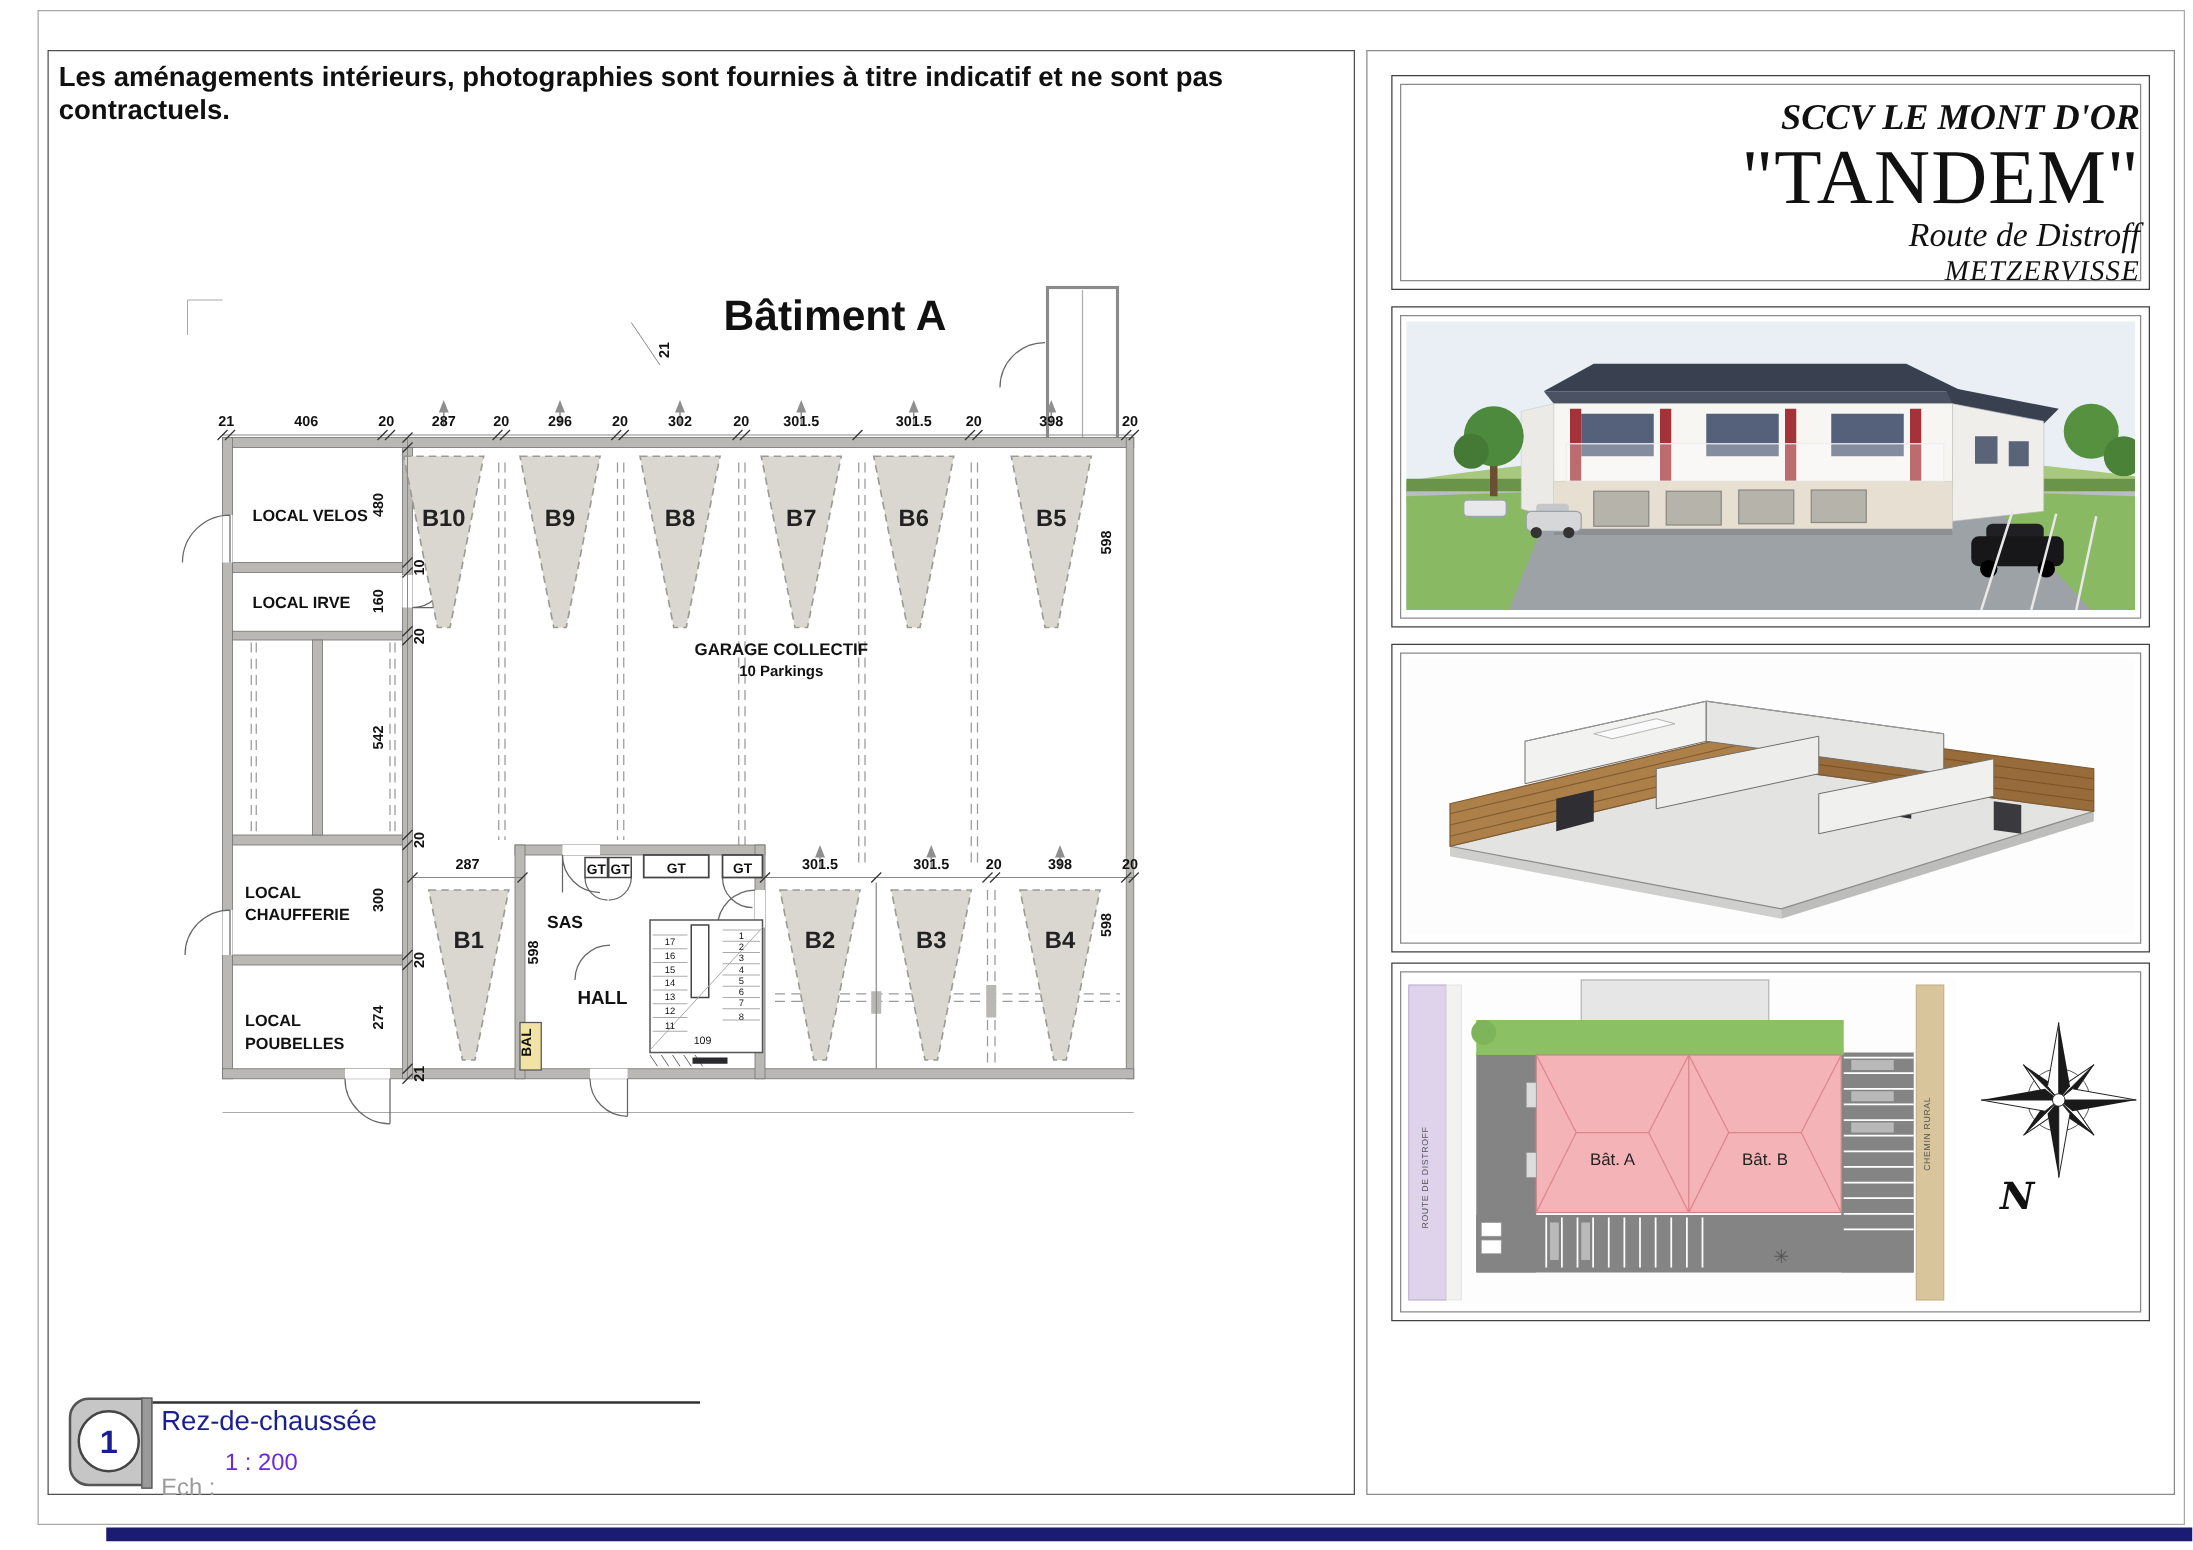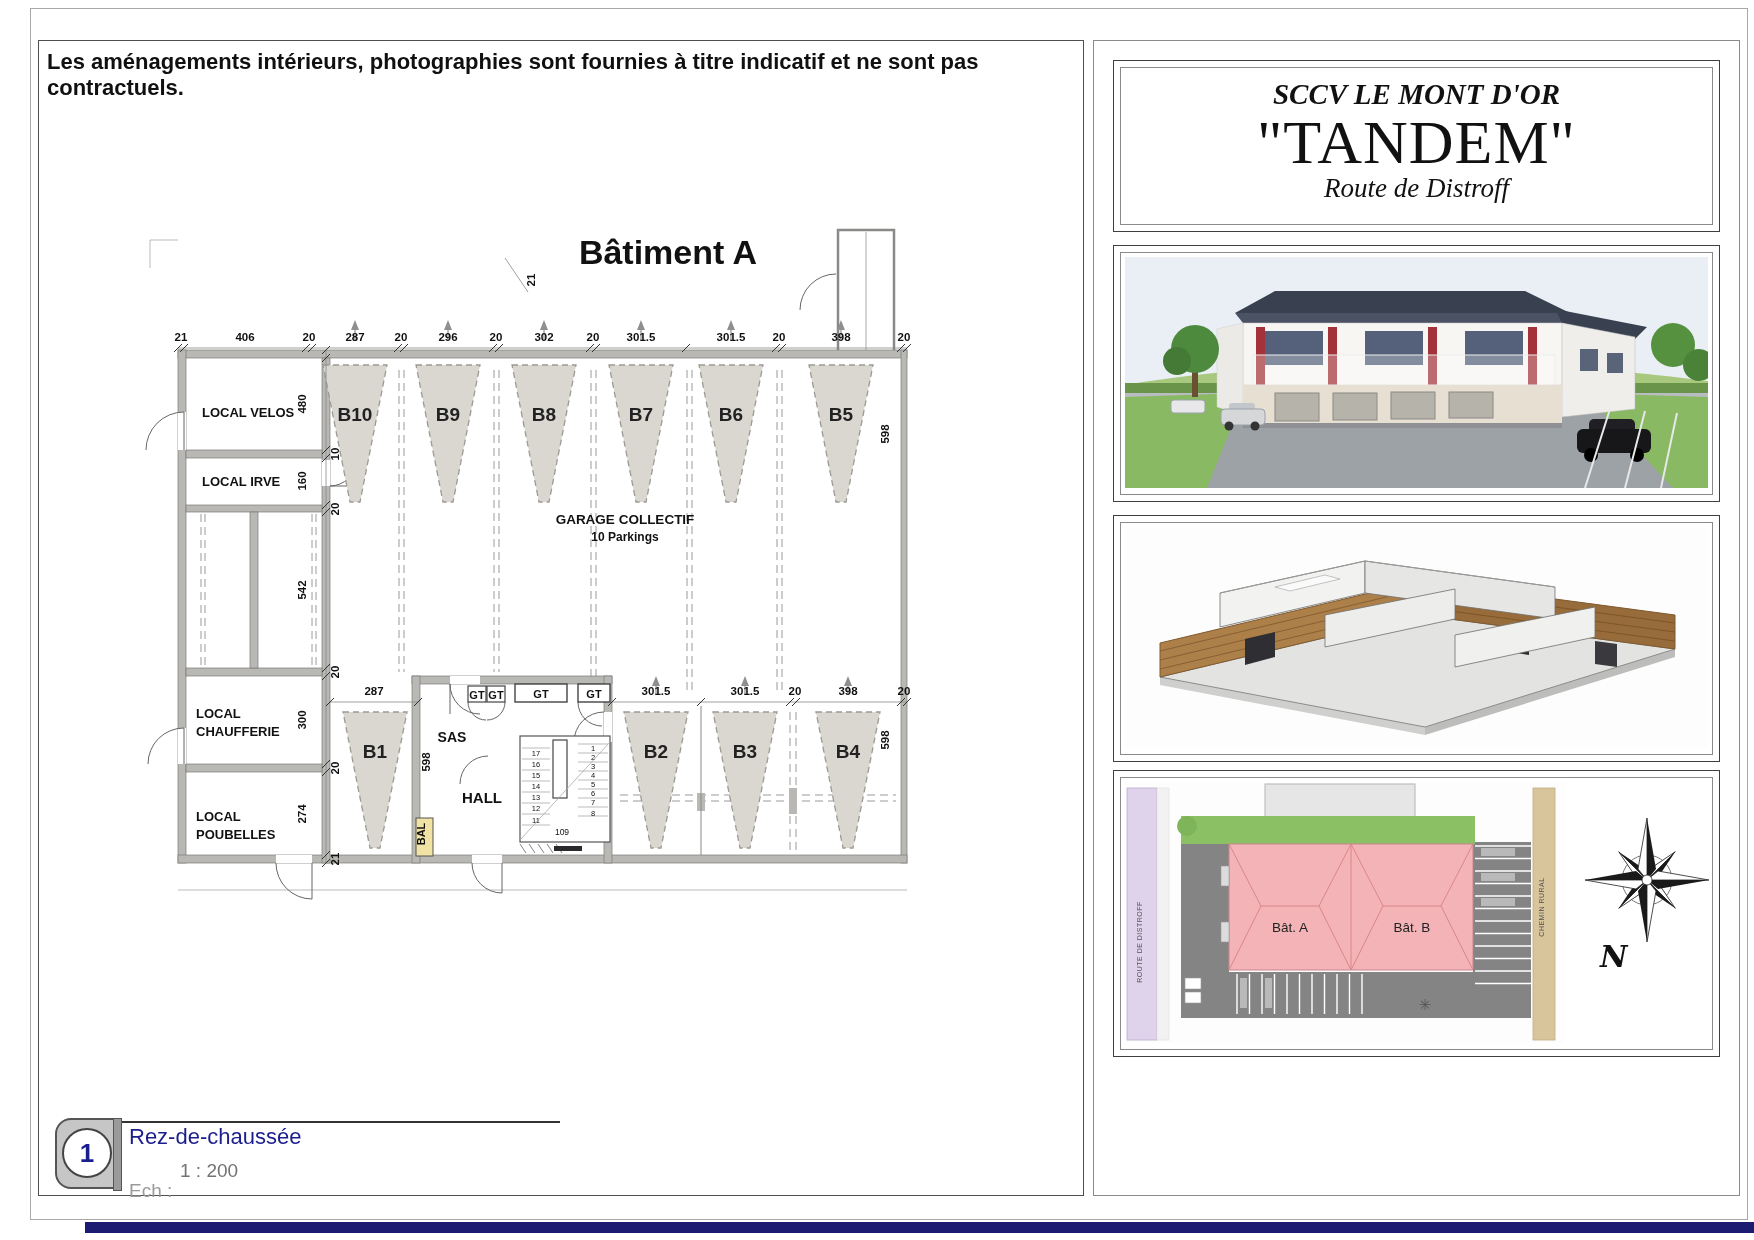--- a/index.html
+++ b/index.html
@@ -9,21 +9,21 @@
   .panel{border:1.5px solid #4f4f4f;background:#fff;}
   .rframe{border:1px solid #3f3f3f;background:#fff;}
   .rframe-inner{position:absolute;left:6px;top:6px;right:6px;bottom:6px;border:1px solid #8a8a8a;}
   .disclaimer{font-size:22px;font-weight:bold;color:#101010;}
   .tb-company{font-family:"Liberation Serif",serif;font-style:italic;font-weight:bold;font-size:29px;color:#111;}
   .tb-project{font-family:"Liberation Serif",serif;font-size:62px;color:#111;letter-spacing:1px;}
   .tb-street{font-family:"Liberation Serif",serif;font-style:italic;font-size:27px;color:#111;}
   .tb-city{font-family:"Liberation Serif",serif;font-style:italic;font-size:23px;color:#111;letter-spacing:1px;}
   .footer-floor{font-size:22px;color:#1b1f8e;}
   .footer-scale-label{font-size:19px;color:#9a9a9a;}
-  .footer-scale-value{font-size:19px;color:#737373;}
+  .footer-scale-value{font-size:19px;color:#6d28d9;}
   .navy-bar{background:#1b1b72;}
   
   .wall{fill:#b9b8b4;stroke:#7a7a78;stroke-width:.7;}
   .whitefill{fill:#ffffff;stroke:none;}
   .dim{font-family:"Liberation Sans",sans-serif;font-size:11.5px;font-weight:bold;fill:#111;text-anchor:middle;}
   .rm{font-family:"Liberation Sans",sans-serif;font-size:13px;font-weight:bold;fill:#111;}
   .rmc{text-anchor:middle;}
   .big{font-size:19px;font-weight:bold;fill:#222;text-anchor:middle;}
   .cone{fill:#d9d7d0;stroke:#9b9b93;stroke-width:1.3;stroke-dasharray:6 4;}
   .arc{fill:none;stroke:#666;stroke-width:1;}
@@ -259,24 +259,25 @@
     <text class="st" x="555" y="765">7</text>
     <text class="st" x="555" y="776">8</text>
     <text class="st" x="524" y="795" style="font-size:8.5px;">109</text>
   </g>
 </svg>
 
 <div class="abs" style="left:1093px;top:40px;width:645px;height:1154px;border:1px solid #8a8a8a;"></div>
 
 <div class="abs rframe" style="left:1113px;top:60px;width:605px;height:170px;">
   <div class="rframe-inner">
-    <div style="text-align:center;padding-top:10px;">
+    <div style="text-align:right;padding-top:10px;">
       <div class="tb-company">SCCV LE MONT D'OR</div>
       <div class="tb-project" style="line-height:62px;">"TANDEM"</div>
       <div class="tb-street">Route de Distroff</div>
+      <div class="tb-city">METZERVISSE</div>
     </div>
   </div>
 </div>
 
 <div class="abs rframe" style="left:1113px;top:245px;width:605px;height:255px;">
   <div class="rframe-inner"></div>
 </div>
 <svg class="abs" style="left:1125px;top:257px;" width="583" height="231" viewBox="0 0 583 231">
   <rect width="583" height="231" fill="#e9eff4"></rect>
   <path d="M0,128 C120,108 260,102 340,105 C440,108 520,116 583,124 L583,146 L0,146 Z" fill="#a8c87e"></path>

